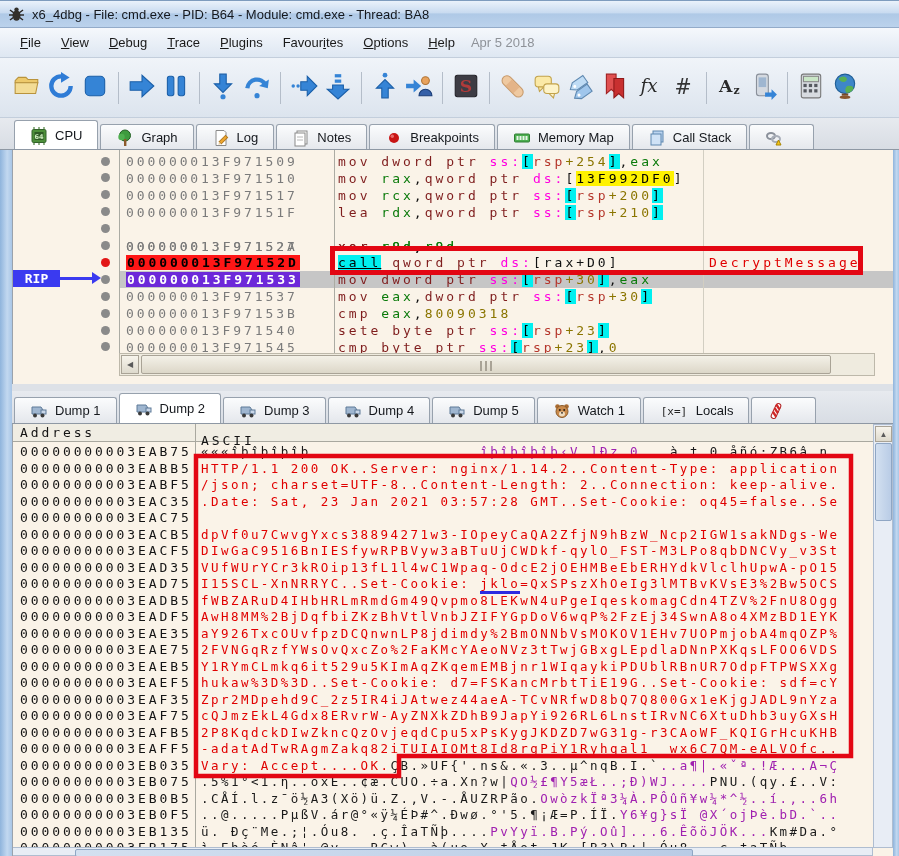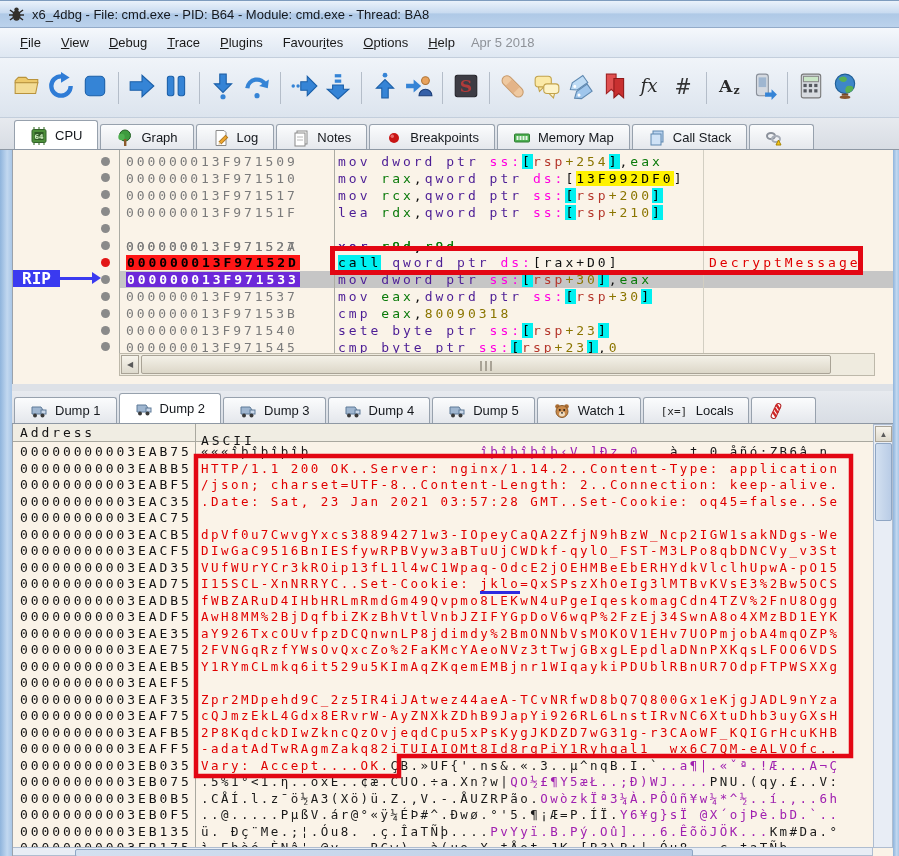--- a/index.html
+++ b/index.html
@@ -50,23 +50,23 @@
   .mD { font-family:"DejaVu Sans Mono", monospace; font-size:12.5px; letter-spacing:2.45px; white-space:pre; }
 
   
   .drow { position:absolute; left:106px; width:781px; height:17px; }
   .drow.rip { background:#C6C6C6; }
   .daddr { position:absolute; left:7px; top:1px; color:#7B7B7B; }
   .daddr.bp { background:#FF1616; color:#000; font-weight:bold; padding:0 1px; }
   .daddr.riphl { background:#6d28d9; color:#FFF; font-weight:bold; padding:0 1px; }
   .dinstr { position:absolute; left:219px; top:1px; color:#101010; }
   .dcomm { position:absolute; left:590px; top:1px; color:#E00000; }
-  .t-mn { color:#4c1d95;text-align:center; } .t-sg { color:#FF00E0; } .t-pl { color:#101010; }
+  .t-mn { color:#7f1d1d;text-align:center; } .t-sg { color:#FF00E0; } .t-pl { color:#101010; }
   .t-rg { color:#0A7A0A; } .t-sp { color:#B5362B; } .t-nm { color:#8B7500; }
-  .t-hb { color:#000; background:#00F0F0; } .t-hc { color:#000; background:#00F0F0; }
+  .t-hb { color:#000; background:#00F0F0; } .t-hc { color:#000; background:#00F0F0;text-decoration:underline; }
   .t-hy { color:#000; background:#FFF200; }
   .gutterdot { position:absolute; width:9px; height:9px; border-radius:50%; background:#8A8A8A; }
   .gutterdot.red { background:#E21717; }
   .colline { position:absolute; width:1px; background:#ABABA3; }
 
   
   .hrow { position:absolute; left:0; width:860px; height:17px; }
   .haddr { position:absolute; left:7px; top:1px; color:#141414; }
   .hascii { position:absolute; left:188px; top:1px; }
   .seg-k { color:#1A1A1A; } .seg-r { color:#E00000; } .seg-m { color:#A021B0; }
@@ -80,21 +80,21 @@
   .sb-thumb { position:absolute; background:linear-gradient(#F4F1E8,#DCD7C8); border:1px solid #A9A396; border-radius:2px; }
   .sb-btn { position:absolute; background:linear-gradient(#F7F4EC,#DEDACD); border:1px solid #A9A396;
     color:#5A5A5A; font-size:8px; display:flex; align-items:center; justify-content:center; }
   .sb-grip { position:absolute; width:14px; height:10px; top:5px;
     background:repeating-linear-gradient(90deg,#A9A396 0 2px,transparent 2px 5px); }
   .sbv-track { position:absolute; background:#E8EDF5; border:1px solid #AFBDD0; }
   .sbv-thumb { position:absolute; background:linear-gradient(90deg,#D3E0F0,#B9CCE6); border:1px solid #8FA6C4; border-radius:2px; }
 
   
   #rip-flag { position:absolute; background:#3A3AF0; color:#FFF; font-family:"DejaVu Sans Mono",monospace;
-    font-weight:bold; font-size:16px; text-align:center; line-height:17px; }
+    font-weight:bold; font-size:13px; text-align:center; line-height:17px; }
   #rip-arrow { position:absolute; height:3px; background:#3A3AF0; }
   #rip-arrow:after { content:""; position:absolute; right:-9px; top:-5px; border:6.5px solid transparent; border-left:9px solid #3A3AF0; }
   #call-box { position:absolute; border:5px solid #E30613; pointer-events:none; z-index:6; }
   #dump-box-svg { position:absolute; left:0; top:0; pointer-events:none; z-index:6; }
   .splitter { position:absolute; left:0; width:899px; background:#DDE1E7; }
 </style>
 </head>
 <body>
 
 <div id="app">
@@ -596,20 +596,21 @@
         <div class="hrow" style="top: 217px;">
           <span class="haddr mA">00000000003EAE75</span>
           <span class="hascii mD"><span class="seg-r">2FVNGqRzfYWsOvQxcZo%2FaKMcYAeoNVz3tTwjGBxgLEpdlaDNnPXKqsLFOO6VDS</span></span>
         </div>
         <div class="hrow" style="top: 233.5px;">
           <span class="haddr mA">00000000003EAEB5</span>
           <span class="hascii mD"><span class="seg-r">Y1RYmCLmkq6it529u5KImAqZKqemEMBjnr1WIqaykiPDUblRBnUR7OdpFTPWSXXg</span></span>
         </div>
         <div class="hrow" style="top: 250px;">
           <span class="haddr mA">00000000003EAEF5</span>
+          <span class="hascii mD"><span class="seg-r">hukaw%3D%3D..Set-Cookie: d7=FSKancMrbtTiE19G..Set-Cookie: sdf=cY</span></span>
         </div>
         <div class="hrow" style="top: 266.5px;">
           <span class="haddr mA">00000000003EAF35</span>
           <span class="hascii mD"><span class="seg-r">Zpr2MDpehd9C_2z5IR4iJAtwez44aeA-TCvNRfwD8bQ7Q800Gx1eKjgJADL9nYza</span></span>
         </div>
         <div class="hrow" style="top: 283px;">
           <span class="haddr mA">00000000003EAF75</span>
           <span class="hascii mD"><span class="seg-r">cQJmzEkL4Gdx8ERvrW-AyZNXkZDhB9JapYi926RL6LnstIRvNC6XtuDhb3uyGXsH</span></span>
         </div>
         <div class="hrow" style="top: 299.5px;">

